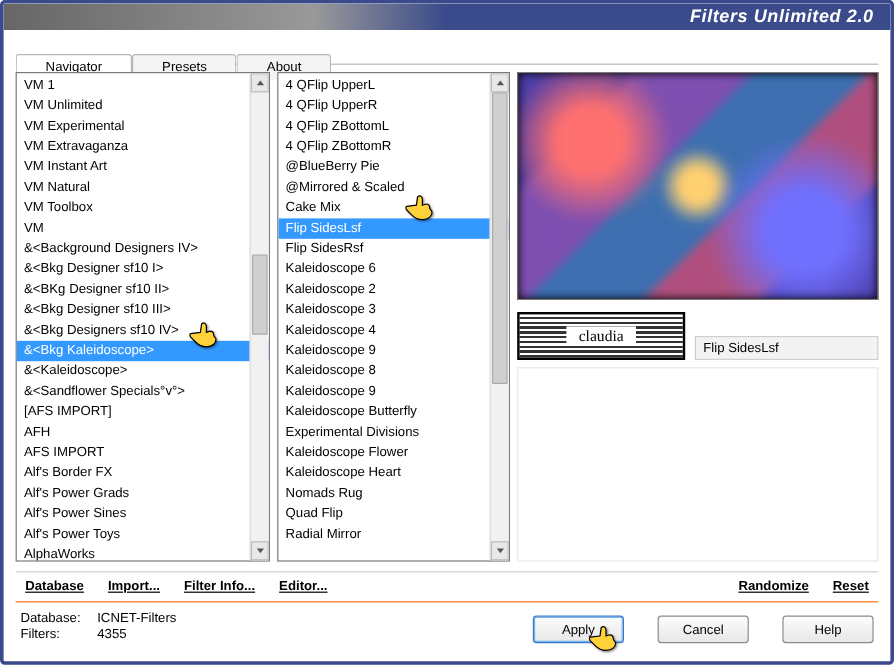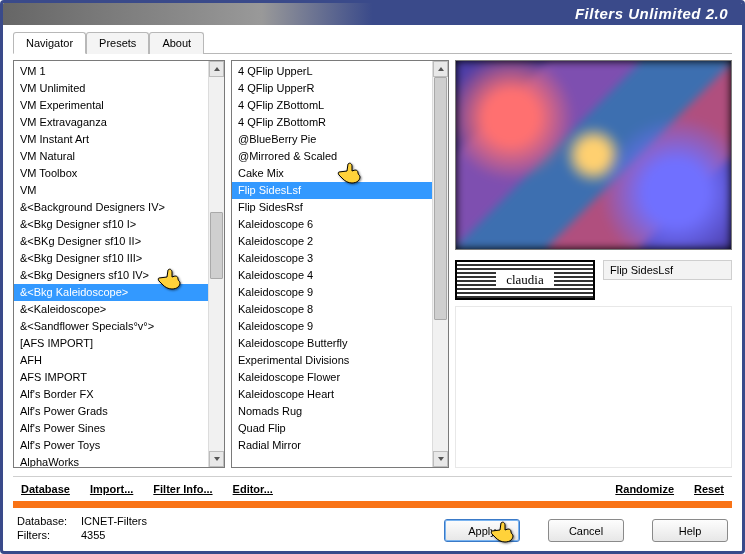--- a/index.html
+++ b/index.html
@@ -1,48 +1,48 @@
 <!DOCTYPE html>
 <html><head>
 <meta charset="utf-8">
 <style>
   *{box-sizing:border-box;margin:0;padding:0;font-family:Tahoma,Arial,sans-serif;font-size:11px;color:#000}
   body{background:#fff;width:745px;height:554px;overflow:hidden;border:3px solid #3a4a8a;border-radius:4px;position:relative}
   .title-bar{height:22px;background:linear-gradient(90deg,#666 0%,#999 35%,#3a4a8a 50%,#3a4a8a 100%);position:relative}
   .title-text{position:absolute;right:14px;top:2px;font-size:15px;font-weight:bold;font-style:italic;color:#fff;letter-spacing:.5px}
   .content{padding:6px 10px 0 10px}
   .tabs{display:flex;border-bottom:1px solid #b8b8b8;margin-bottom:6px}
-  .tab{padding:4px 12px;border:1px solid #b8b8b8;border-bottom:none;background:#f4f4f4;margin-right:0;position:relative;top:1px;border-top-left-radius:3px;border-top-right-radius:3px;cursor:pointer}
+  .tab{padding:4px 24px;border:1px solid #b8b8b8;border-bottom:none;background:#f4f4f4;margin-right:0;position:relative;top:14px;border-top-left-radius:3px;border-top-right-radius:3px;cursor:pointer}
   .tab.active{background:#fff;border-bottom:1px solid #fff;font-weight:normal}
   .panes{display:flex;gap:6px}
   .list-pane{border:1px solid #7a7a7a;background:#fff;height:408px;overflow:hidden;position:relative}
   .list-pane.left{width:212px}
-  .list-pane.mid{width:218px}
+  .list-pane.mid{width:194px}
   .list-body{height:100%;overflow:hidden;padding:2px 0}
   .list-item{padding:1px 6px;white-space:nowrap;cursor:pointer;line-height:15px}
   .list-item.selected{background:#3399ff;color:#fff}
   .scrollbar{position:absolute;right:0;top:0;bottom:0;width:16px;background:#f1f1f1;border-left:1px solid #dcdcdc}
   .sb-btn{height:16px;background:#e8e8e8;border:1px solid #bcbcbc;display:flex;align-items:center;justify-content:center;cursor:pointer}
   .sb-btn svg{width:8px;height:8px}
   .sb-track{position:absolute;top:16px;bottom:16px;left:0;right:0}
   .sb-thumb{position:absolute;left:1px;right:1px;background:#cfcfcf;border:1px solid #a9a9a9;border-radius:1px}
   .right-pane{flex:1;display:flex;flex-direction:column;position:relative}
   .preview-frame{border:1px solid #7a7a7a;height:190px;margin:0 0 6px 0;overflow:hidden;background:#000;position:relative}
   .preview-inner{width:100%;height:100%;background:
     radial-gradient(circle at 20% 30%,#ff7070 0 10%,transparent 25%),
     radial-gradient(circle at 80% 70%,#7070ff 0 12%,transparent 30%),
     radial-gradient(circle at 50% 50%,#ffd070 0 8%,transparent 18%),
     linear-gradient(135deg,#4b3da8 0 20%,#7e4fb0 20% 40%,#3d6fb0 40% 60%,#b04f7e 60% 80%,#4b3da8 80% 100%);
     filter:blur(4px)}
-  .filter-label-row{display:flex;align-items:flex-start;gap:8px;margin:4px 0 6px 0}
+  .filter-label-row{display:flex;align-items:flex-end;gap:8px;margin:4px 0 6px 0}
   .stamp{width:140px;height:40px;background:repeating-linear-gradient(0deg,#333 0 2px,#fff 2px 4px);border:2px solid #000;display:flex;align-items:center;justify-content:center;position:relative}
   .stamp-center{background:#fff;padding:0 10px;font-family:cursive;font-size:13px}
   .filter-name-box{flex:1;border:1px solid #cfcfcf;background:#f3f3f3;height:20px;padding:3px 6px}
   .params-area{flex:1;border:1px solid #e8e8e8;background:#fff}
-  .link-row{display:flex;gap:8px;border-top:1px solid #cfcfcf;border-bottom:7px solid #f97316;margin-top:8px;padding:6px 2px}
+  .link-row{display:flex;gap:8px;border-top:1px solid #cfcfcf;border-bottom:1px solid #f97316;margin-top:8px;padding:6px 2px}
   .link-btn{text-decoration:underline;font-weight:bold;cursor:pointer;padding:0 6px}
   .link-spacer{flex:1}
   .footer{display:flex;align-items:end;padding:6px 4px 2px 4px;gap:28px}
   .db-info{flex:0 0 auto;line-height:14px}
   .db-row{display:flex;gap:6px}
   .db-label{width:58px}
   .footer-spacer{flex:1}
   .win-btn{min-width:76px;height:23px;border:1px solid #8a8a8a;background:linear-gradient(#fdfdfd,#e7e7e7);border-radius:3px;cursor:pointer;text-align:center;padding:3px 10px}
   .win-btn.primary{border:1px solid #3a7ac8;box-shadow:0 0 0 1px #7ab4f0 inset}
   .pointer{position:absolute;z-index:50;pointer-events:none}

